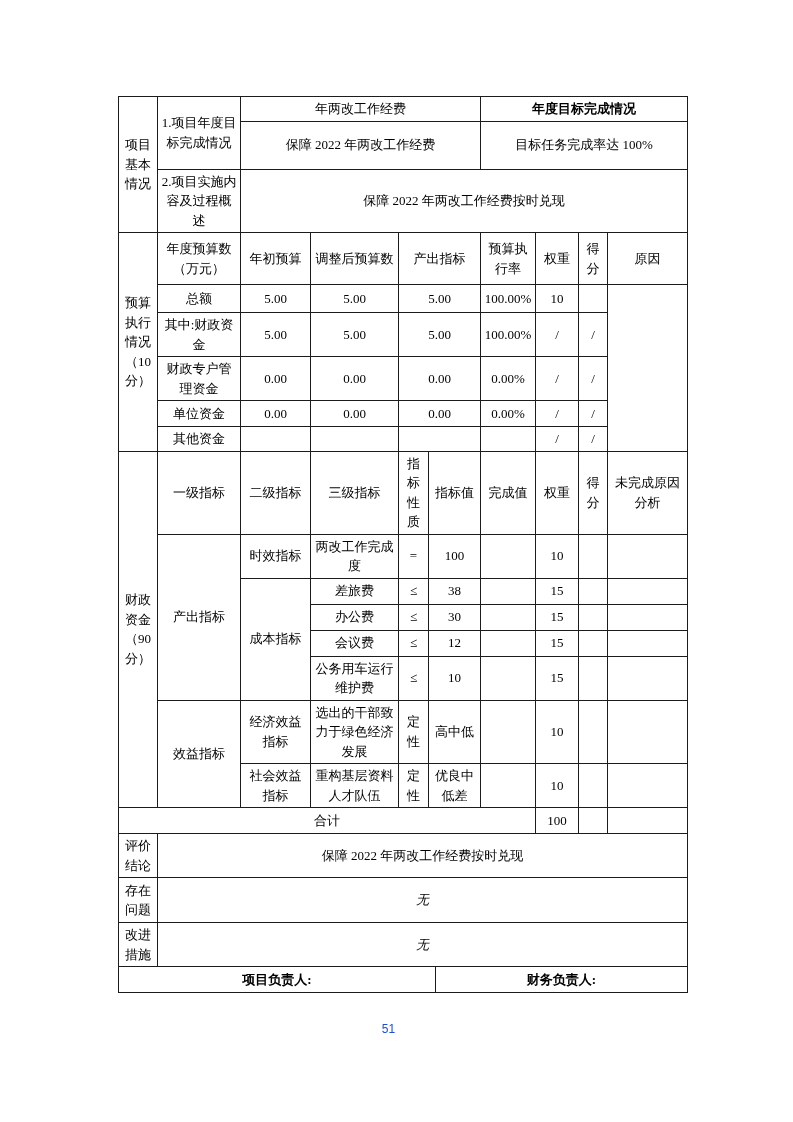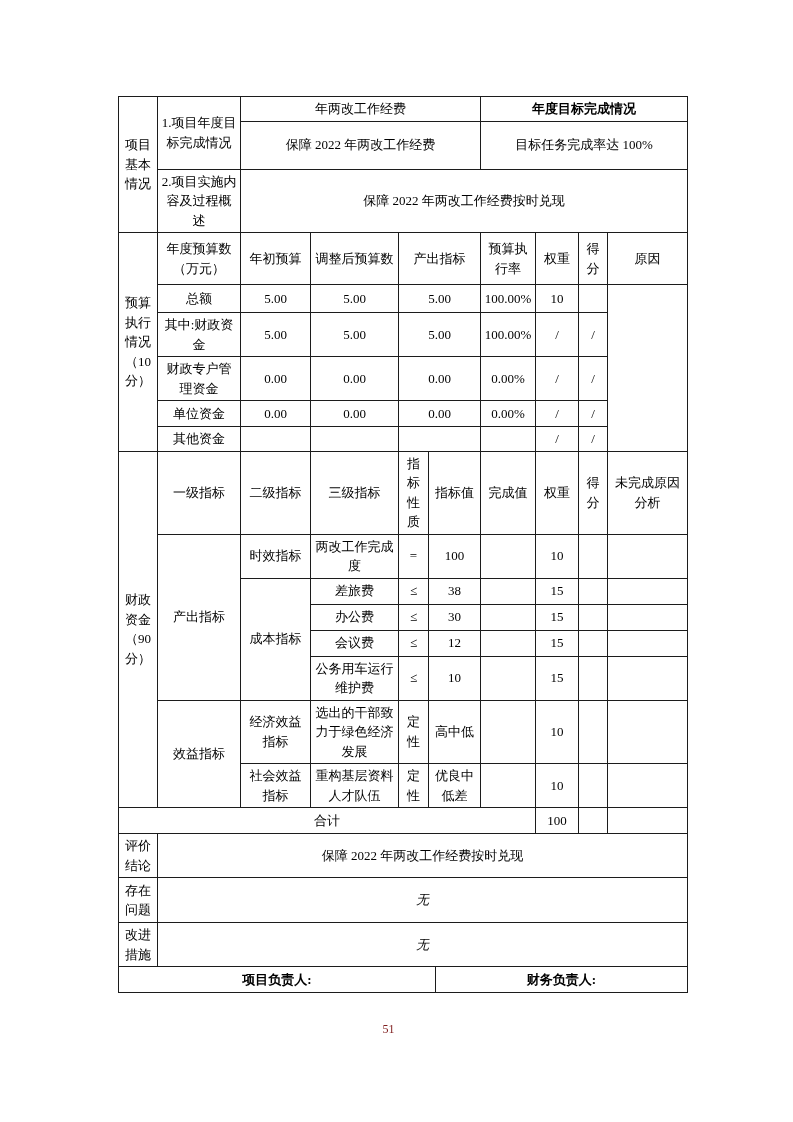--- a/index.html
+++ b/index.html
@@ -33,22 +33,22 @@
   td.grp { padding: 2px 1px; }          
   td.nat { padding: 2px 6px; }          
   td.left { text-align: left; padding-left: 6px; font-family: Liberation Serif, serif; }
   .bold { font-weight: bold; margin-left: 34px; }
   .italic { font-style: italic; }
   .pagenum {
     position: absolute;
     left: 0; right: 16px; top: 1022px;
     text-align: center;
     font-size: 12px;
-    font-family: Liberation Serif, serif;
-    color: #7f1d1d;
+    font-family: Liberation Sans, sans-serif;
+    color: #1d4ed8;
   }
 </style>
 </head>
 <body>
 
 <div class="page">
   <table class="report">
     <colgroup>
       <col style="width:39px">
         <col style="width:83px">

